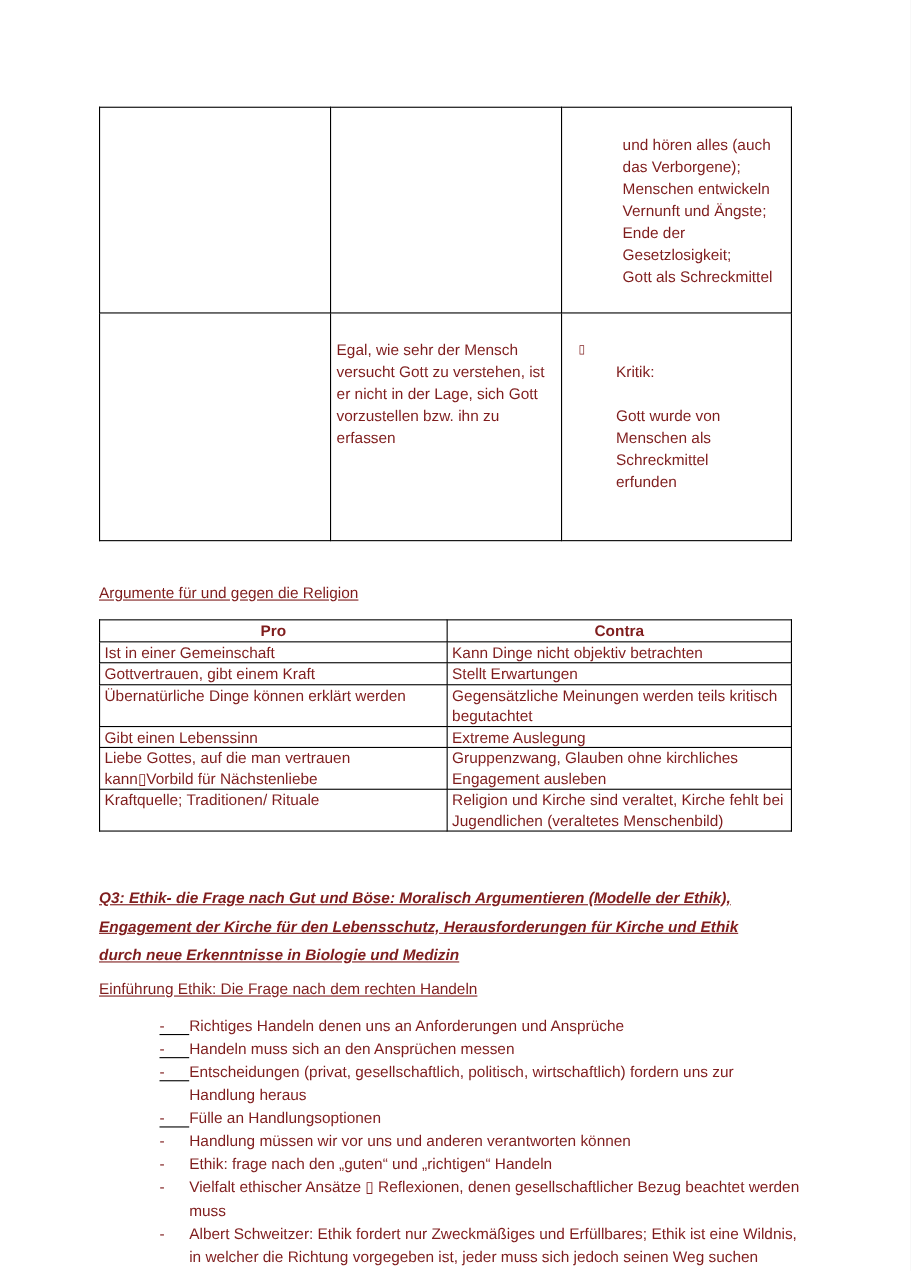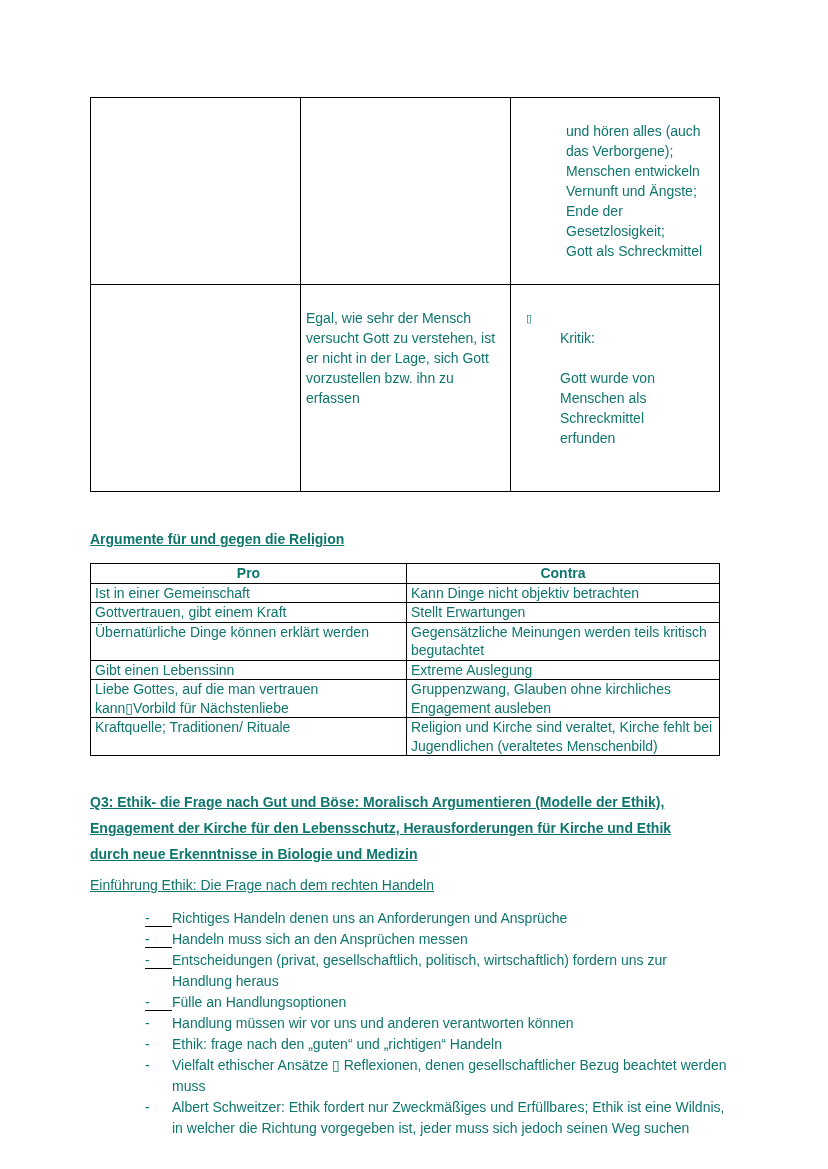--- a/index.html
+++ b/index.html
@@ -1,36 +1,36 @@
 <!DOCTYPE html>
 <html><head>
 <meta charset="utf-8">
 <style>
   html,body { margin:0; padding:0; background:#e9e9e9; }
   .page {
     width:828px; height:1169px; margin:0 auto; background:#ffffff;
-    font-family:"Liberation Sans", sans-serif; font-size:14px; color:#0f766e;
+    font-family:"Liberation Sans", sans-serif; font-size:14px; color:#7f1d1d;
     box-sizing:border-box; padding:97px 90px 0 90px; overflow:hidden;
   }
   
   table { border-collapse:collapse; table-layout:fixed; width:629px; }
   .t1 td {
     border:1px solid #000; vertical-align:top;
     padding:3px 4px 3px 5px; line-height:20px; white-space:pre-line;
   }
   .t1-r1 { height:150px; }
   .t1-r2 { height:116px;border-radius:20px; }
   .hang  { margin-left:50px; }
   .kritik { display:flex; margin-left:10px; }
   .tofu   { width:34px; flex:none; font-size:11px; line-height:20px; }
   .kritik-body div { line-height:20px; white-space:pre-line; }
   
   .u { text-decoration:underline; }
-  .h-args   { margin-top:37px; line-height:20px;font-weight:bold; }
-  .h-q3     { margin-top:33px; font-weight:bold; line-height:26px; white-space:pre-line; }
+  .h-args   { margin-top:37px; line-height:20px; }
+  .h-q3     { margin-top:47px; font-weight:bold; line-height:26px; white-space:pre-line;font-style:italic; }
   .h-ethics { margin-top:8px; line-height:20px; }
   
   .t2 { margin-top:14px; }
   .t2 th, .t2 td {
     border:1px solid #000; vertical-align:top;
     padding:0 4px; line-height:18.5px; white-space:pre-line; text-align:left;
   }
   .t2 th { text-align:center; font-weight:bold;margin-left:20px; }
   
   .list { margin-top:13px; margin-left:55px; }

